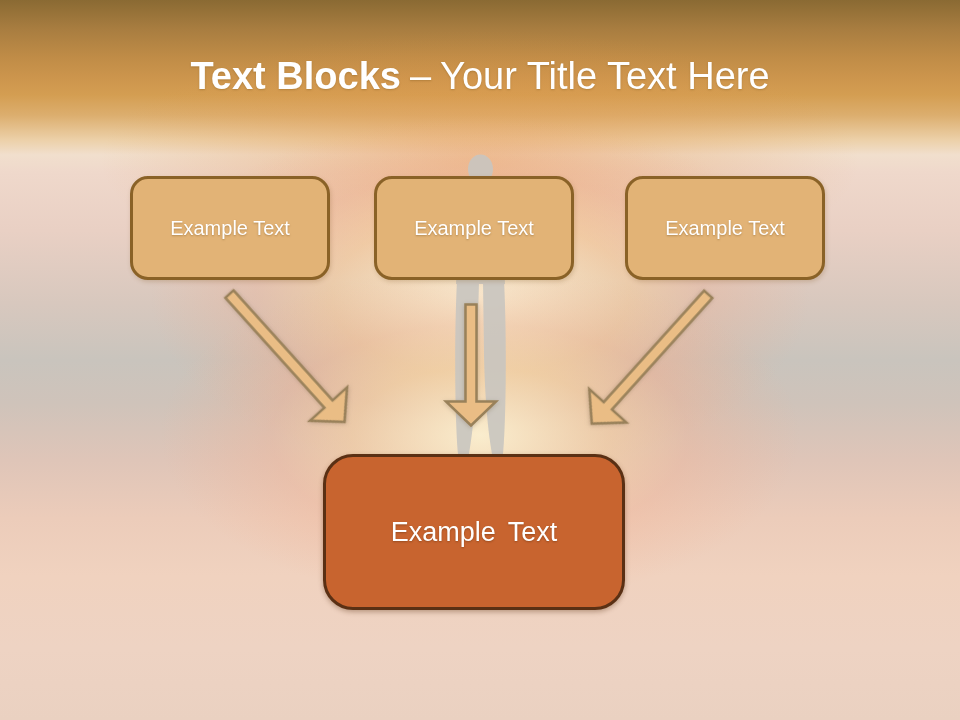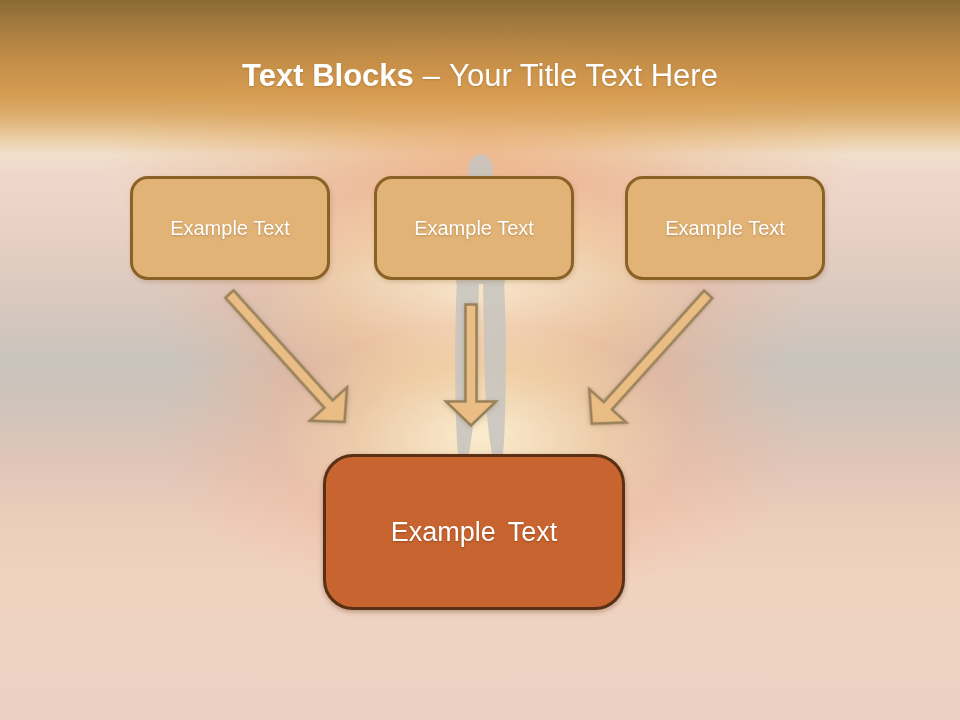--- a/index.html
+++ b/index.html
@@ -22,21 +22,21 @@
       linear-gradient(180deg,
         #8a6a33 0%, #a87d40 4%, #c08c47 8%, #cd964d 11%,
         #d49e52 13.2%, #dcae6e 16%, #ecd0a8 19.4%, #f1dfcd 21.5%,
         #efd8cb 24%, #e9d0c4 32%, #d8c8be 42%, #c9c4bd 50%,
         #cfc3ba 56%, #dfc5b8 64%, #ecccba 72%, #f0d2bf 80%,
         #eed3c3 90%, #ead1c1 100%);
   }
   .layer { position:absolute; inset:0; width:960px; height:720px; }
   .title {
     position:absolute; left:0; right:0; top:54px; height:44px;
-    text-align:center; color:#ffffff; font-size:31px; line-height:44px;
+    text-align:center; color:#ffffff; font-size:38px; line-height:44px;
     text-shadow:0 1px 2px rgba(120,85,30,0.35); white-space:nowrap;
   }
   .title .tb { font-weight:700; }
   .title .sep { font-weight:400; margin:0 9px; }
   .title .tr { font-weight:400; }
   .tbox {
     position:absolute; top:176px; width:200px; height:104px; box-sizing:border-box;
     background:#e2b376; border:3px solid #8a6227; border-radius:18px;
     display:flex; align-items:center; justify-content:center;
     box-shadow:1px 2px 4px rgba(130,90,40,0.25);

